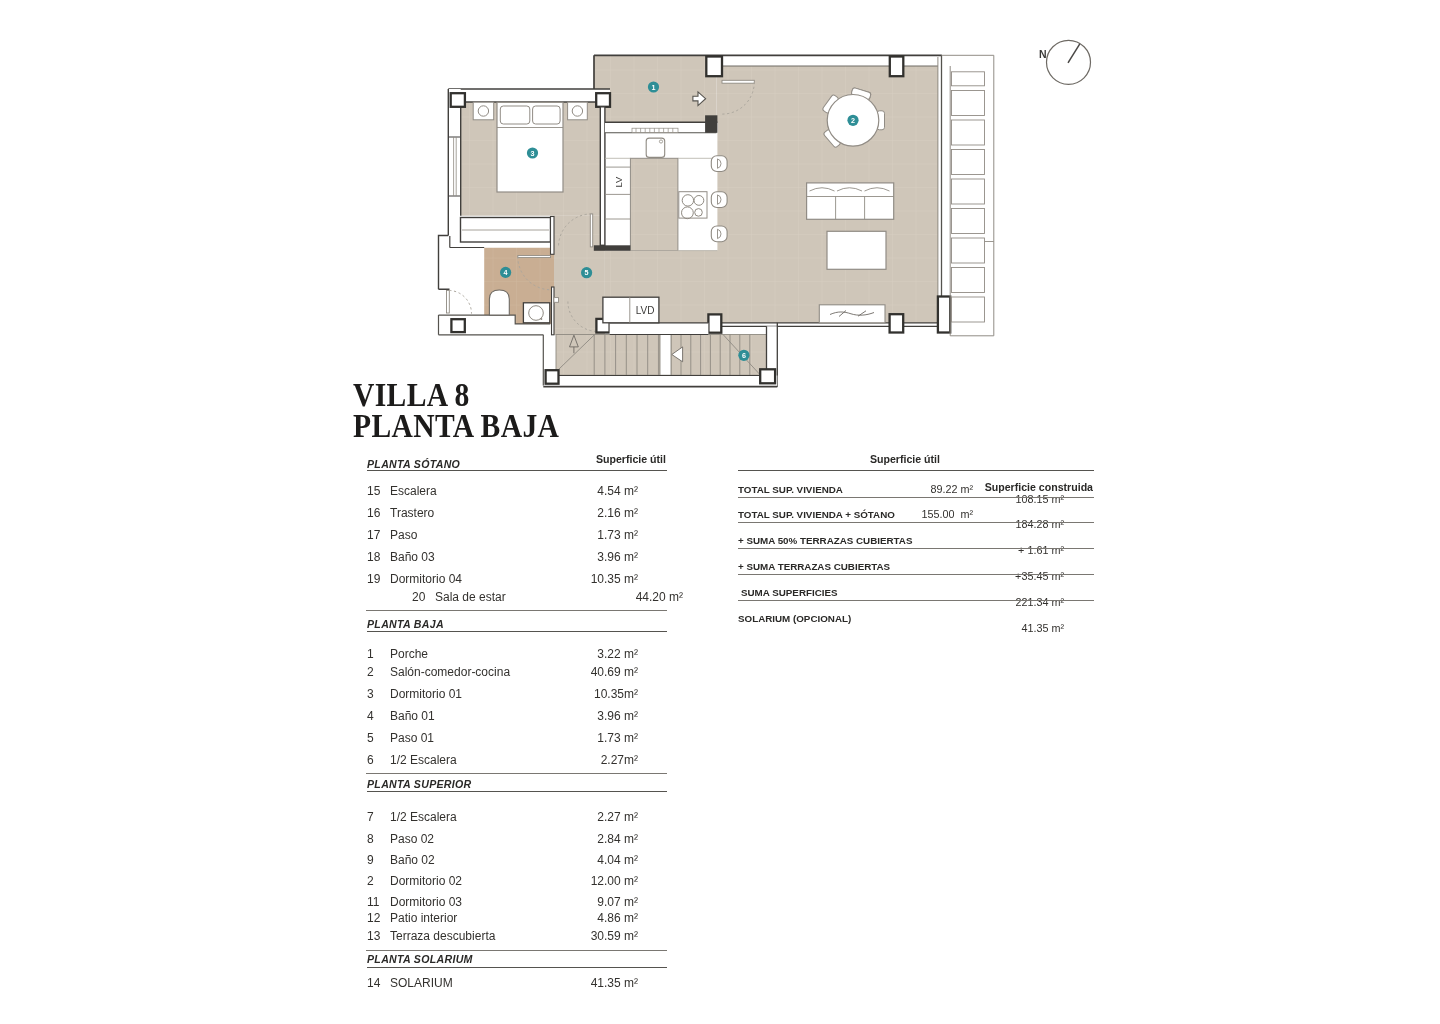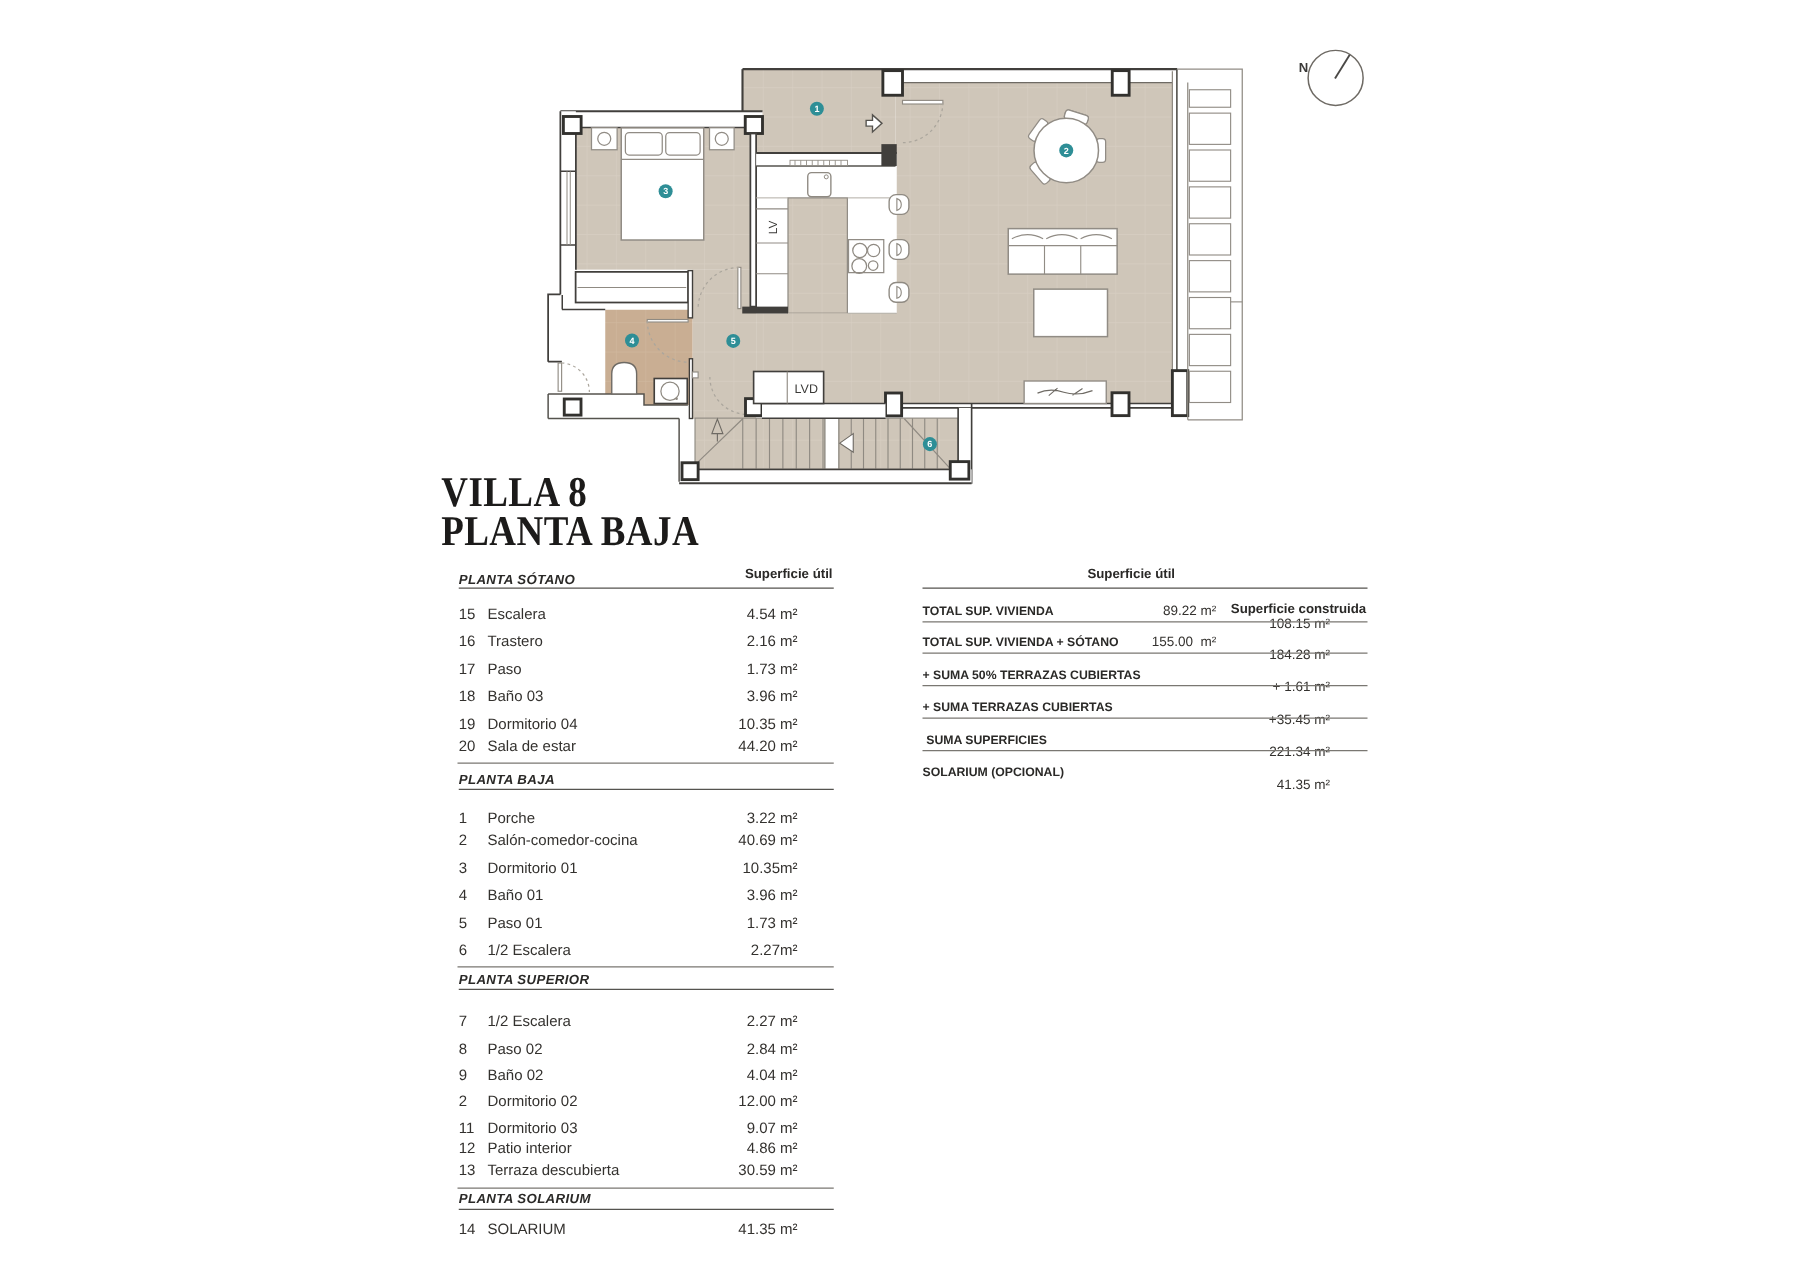--- a/index.html
+++ b/index.html
@@ -300,21 +300,21 @@
 <div class="lrow" style="top:550px;">
       <span class="num">18</span>
       <span class="nam">Baño 03</span>
       <span class="val">3.96 m²</span>
     </div>
 <div class="lrow" style="top:572px;">
       <span class="num">19</span>
       <span class="nam">Dormitorio 04</span>
       <span class="val">10.35 m²</span>
     </div>
-<div class="lrow" style="top:590px;">
+<div class="lrow" style="top:590px;margin-left:45px;">
       <span class="num">20</span>
       <span class="nam">Sala de estar</span>
       <span class="val">44.20 m²</span>
     </div>
 <div class="hline thin" style="left:366px;top:610px;width:301px;"></div>
 
 <div class="sect" style="top:618px;">PLANTA BAJA</div>
 <div class="hline" style="left:367px;top:631px;width:300px;"></div>
 <div class="lrow" style="top:647px;">
       <span class="num">1</span>

